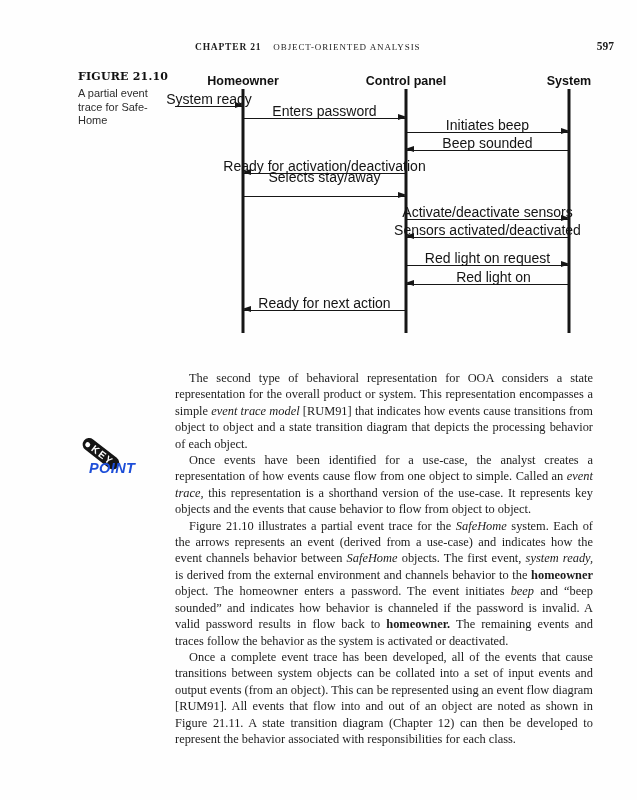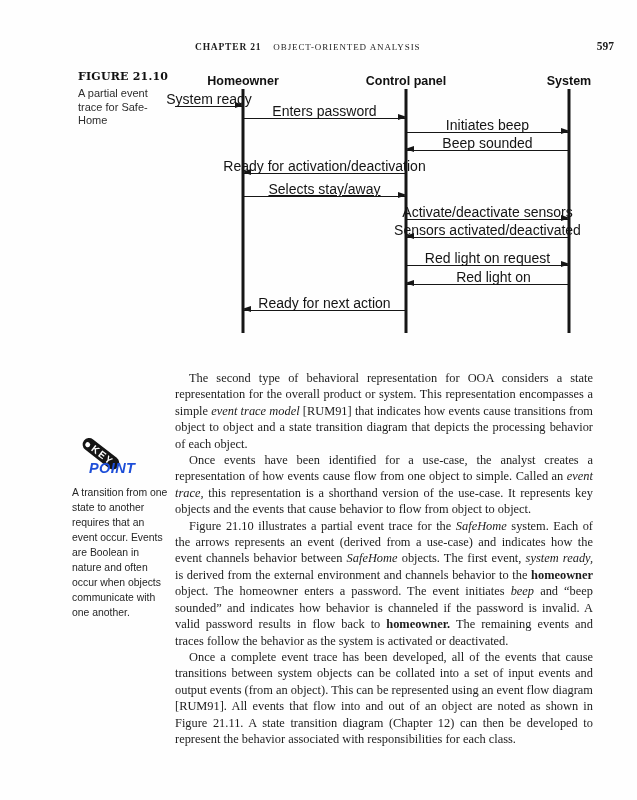--- a/index.html
+++ b/index.html
@@ -135,21 +135,21 @@
       <div class="ev-head left"></div>
     </div>
     <div class="ev-label" style="left: 487.5px; top: 135px;">Beep sounded</div>
     <div class="ev-line" style="left: 243px; top: 173px; width: 163px;">
       <div class="ev-head left"></div>
     </div>
     <div class="ev-label" style="left: 324.5px; top: 158px;">Ready for activation/deactivation</div>
     <div class="ev-line" style="left: 243px; top: 196px; width: 163px;">
       <div class="ev-head right"></div>
     </div>
-    <div class="ev-label" style="left: 324.5px; top: 181px; text-decoration: underline;">Selects stay/away</div>
+    <div class="ev-label" style="left: 324.5px; top: 169px;">Selects stay/away</div>
     <div class="ev-line" style="left: 406px; top: 219px; width: 163px;">
       <div class="ev-head right"></div>
     </div>
     <div class="ev-label" style="left: 487.5px; top: 204px;">Activate/deactivate sensors</div>
     <div class="ev-line" style="left: 406px; top: 237px; width: 163px;">
       <div class="ev-head left"></div>
     </div>
     <div class="ev-label" style="left: 487.5px; top: 222px;">Sensors activated/deactivated</div>
     <div class="ev-line" style="left: 406px; top: 265px; width: 163px;">
       <div class="ev-head right"></div>
@@ -163,21 +163,20 @@
       <div class="ev-head left"></div>
     </div>
     <div class="ev-label" style="left: 324.5px; top: 295px;">Ready for next action</div>
   </div>
 
 <div class="keypoint">
   <div class="kp-icon">
     <span class="key-shape">KEY</span>
     <span class="point-word">POINT</span>
   </div>
-  <div class="kp-text">A transition from one state to another requires that an event occur. Events are Boolean in nature and often occur when objects communicate with one another.</div>
 </div>
 
 <div id="body-text">
     <p><span>The second type of behavioral representation for OOA considers a state representation for the overall product or system. This representation encompasses a simple </span><em>event trace model</em><span> [RUM91] that indicates how events cause transitions from object to object and a state transition diagram that depicts the processing behavior of each object.</span></p>
     <p><span>Once events have been identified for a use-case, the analyst creates a representation of how events cause flow from one object to simple. Called an </span><em>event trace,</em><span> this representation is a shorthand version of the use-case. It represents key objects and the events that cause behavior to flow from object to object.</span></p>
     <p><span>Figure 21.10 illustrates a partial event trace for the </span><em>SafeHome</em><span> system. Each of the arrows represents an event (derived from a use-case) and indicates how the event channels behavior between </span><em>SafeHome</em><span> objects. The first event, </span><em>system ready,</em><span> is derived from the external environment and channels behavior to the </span><strong>homeowner</strong><span> object. The homeowner enters a password. The event initiates </span><em>beep</em><span> and “beep sounded” and indicates how behavior is channeled if the password is invalid. A valid password results in flow back to </span><strong>homeowner.</strong><span> The remaining events and traces follow the behavior as the system is activated or deactivated.</span></p>
     <p><span>Once a complete event trace has been developed, all of the events that cause transitions between system objects can be collated into a set of input events and output events (from an object). This can be represented using an event flow diagram [RUM91]. All events that flow into and out of an object are noted as shown in Figure 21.11. A state transition diagram (Chapter 12) can then be developed to represent the behavior associated with responsibilities for each class.</span></p>
   </div>
 
 </body></html>

